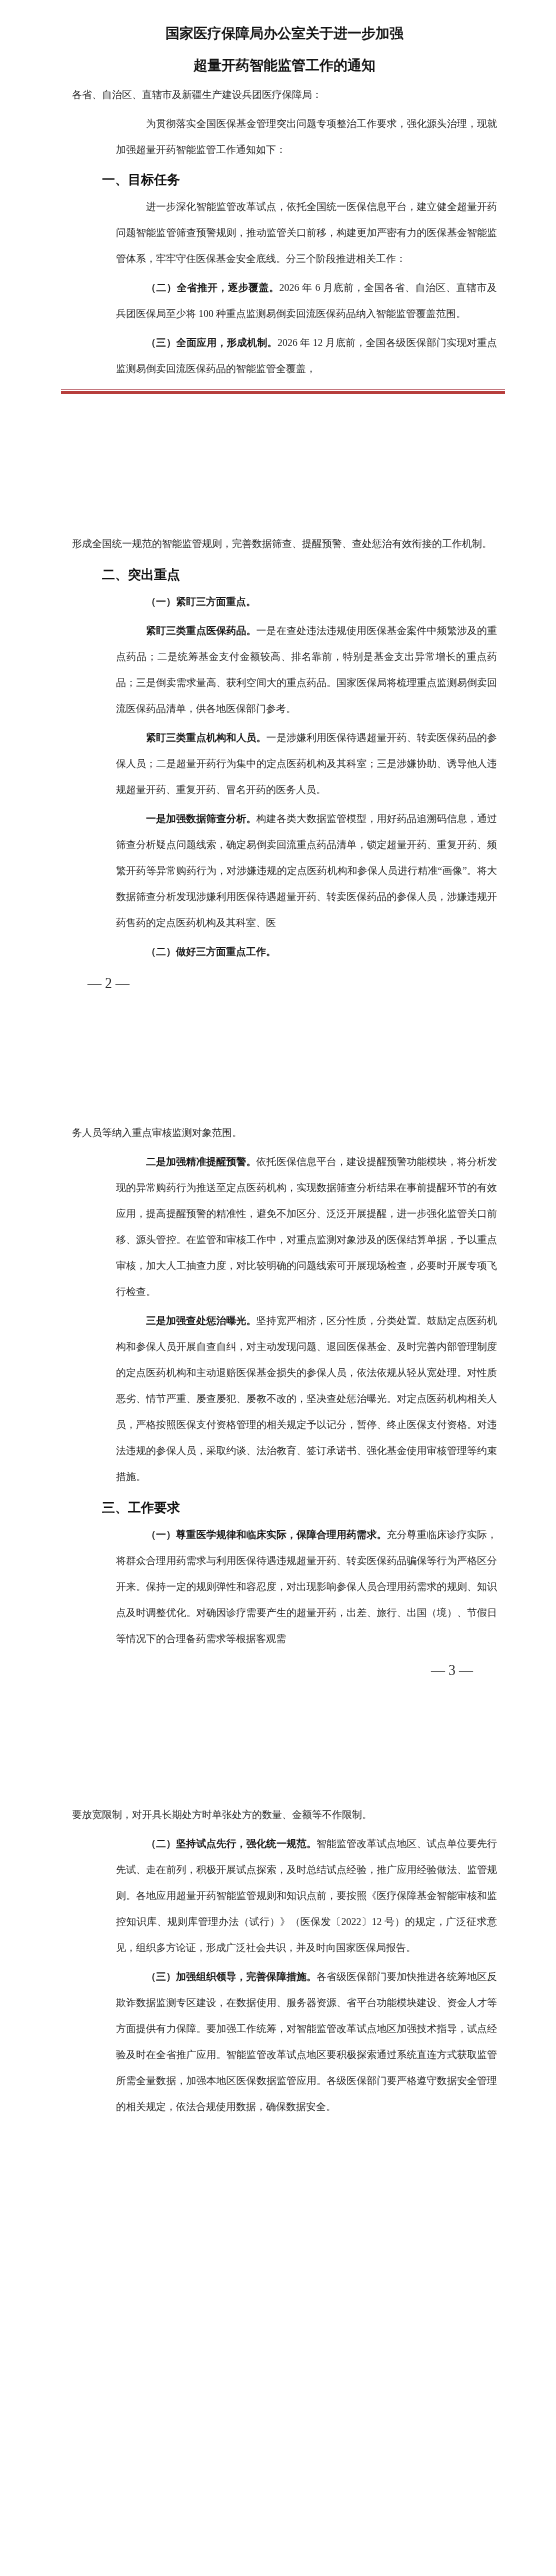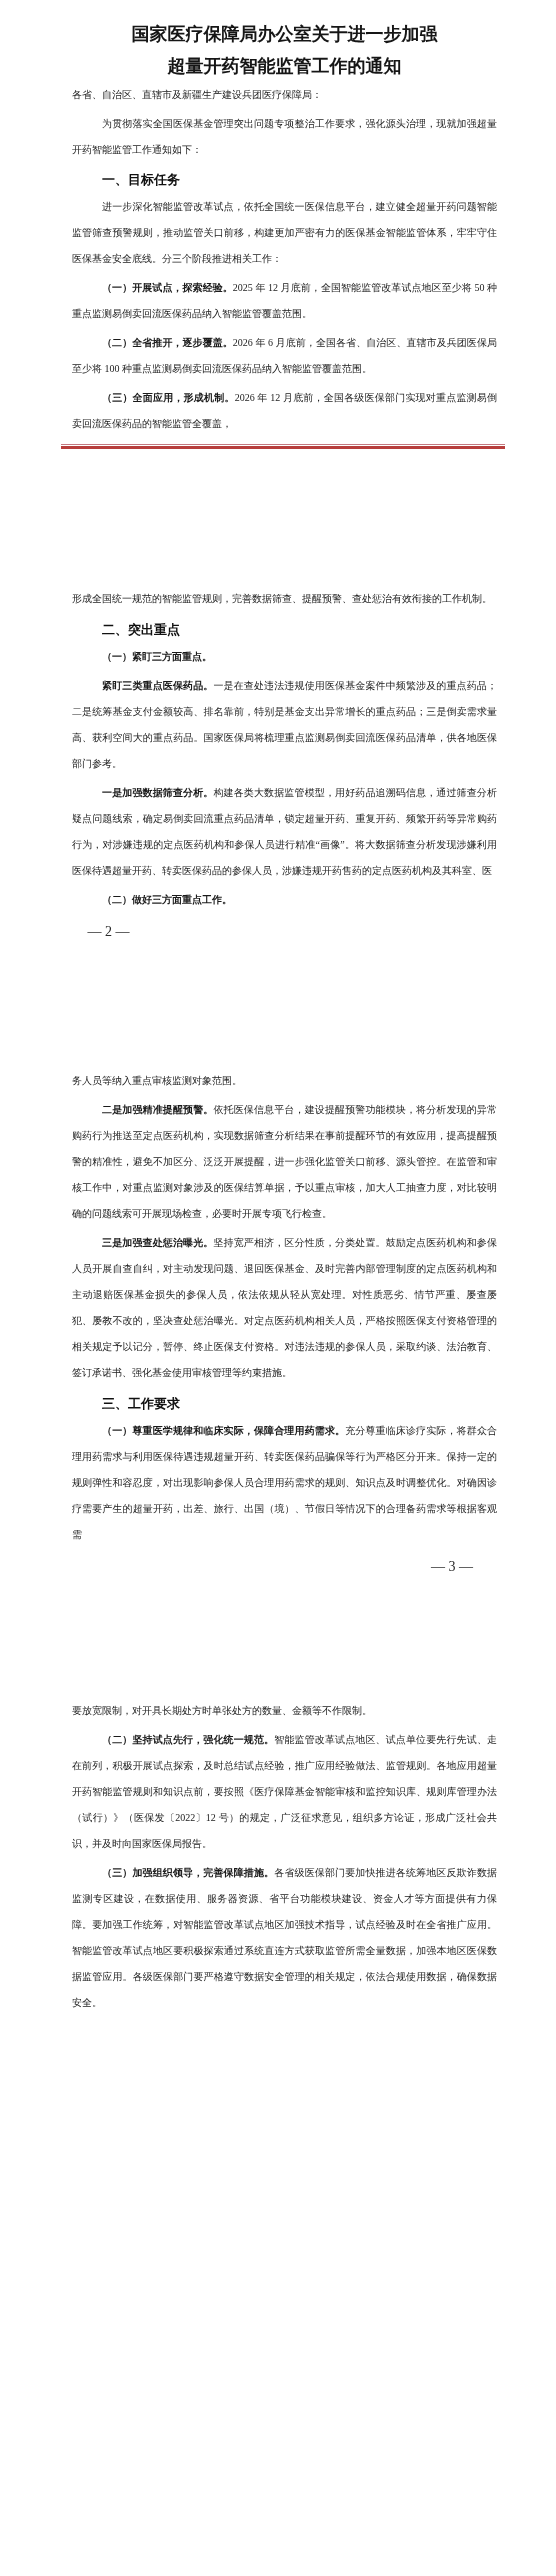--- a/index.html
+++ b/index.html
@@ -9,39 +9,39 @@
     background: #ffffff;
     overflow: hidden;
     color: #1f1f1f;
     font-family: "Liberation Serif", "DejaVu Serif", serif;
   }
   .sheet { width: 556px; }
   .page { padding-left: 72px; padding-right: 59px; }
 
   .doc-title {
     margin: 17.5px 0 0 0;
-    font-size: 18px;
+    font-size: 14px;
     line-height: 32px;
     font-weight: 700;
     text-align: center;
     color: #161616;
   }
 
   .salutation { margin-top: 31px; }
 
   p.para {
     margin: 0;
     font-size: 10px;
     line-height: 26px;
     text-align: justify;
     word-break: break-all;
     color: #222222;
   }
   p.para + p.para { margin-top: 3.1px; }
-  p.para.indent { text-indent: 30px; }
+  p.para.indent { text-indent: 30px; margin-left: 44px; }
   p.para.no-indent { text-indent: 0; }
   .lead { font-weight: 700; color: #1a1a1a; }
 
   .sec-heading {
     margin: 5.2px 0 3.1px 0;
     font-size: 13px;
     line-height: 23px;
     font-weight: 700;
     text-indent: 30px;
     font-family: "Liberation Sans", "DejaVu Sans", sans-serif;
@@ -79,21 +79,20 @@
     </h1>
 
     <p class="para no-indent salutation">各省、自治区、直辖市及新疆生产建设兵团医疗保障局：</p>
 
     <p class="para indent">为贯彻落实全国医保基金管理突出问题专项整治工作要求，强化源头治理，现就加强超量开药智能监管工作通知如下：</p>
 
     <h2 class="sec-heading">一、目标任务</h2>
 
     <p class="para indent">进一步深化智能监管改革试点，依托全国统一医保信息平台，建立健全超量开药问题智能监管筛查预警规则，推动监管关口前移，构建更加严密有力的医保基金智能监管体系，牢牢守住医保基金安全底线。分三个阶段推进相关工作：</p>
 
-    <p class="para indent"><span class="lead">（一）开展试点，探索经验。</span><span>2025 年 12 月底前，全国智能监管改革试点地区至少将 50 种重点监测易倒卖回流医保药品纳入智能监管覆盖范围。</span></p>
 
     <p class="para indent"><span class="lead">（二）全省推开，逐步覆盖。</span><span>2026 年 6 月底前，全国各省、自治区、直辖市及兵团医保局至少将 100 种重点监测易倒卖回流医保药品纳入智能监管覆盖范围。</span></p>
 
     <p class="para indent"><span class="lead">（三）全面应用，形成机制。</span><span>2026 年 12 月底前，全国各级医保部门实现对重点监测易倒卖回流医保药品的智能监管全覆盖，</span></p>
 
     <div class="red-rule">
       <div class="thin"></div>
       <div class="gap"></div>
       <div class="thick"></div>
     </div>
@@ -102,20 +101,21 @@
   <section class="page page2">
     <p class="para no-indent">形成全国统一规范的智能监管规则，完善数据筛查、提醒预警、查处惩治有效衔接的工作机制。</p>
 
     <h2 class="sec-heading">二、突出重点</h2>
 
     <p class="para indent"><span class="lead">（一）紧盯三方面重点。</span></p>
 
     <p class="para indent"><span class="lead">紧盯三类重点医保药品。</span><span>一是在查处违法违规使用医保基金案件中频繁涉及的重点药品；二是统筹基金支付金额较高、排名靠前，特别是基金支出异常增长的重点药品；三是倒卖需求量高、获利空间大的重点药品。国家医保局将梳理重点监测易倒卖回流医保药品清单，供各地医保部门参考。</span></p>
 
 
+    <p class="para indent"><span class="lead">紧盯三类重点机构和人员。</span><span>一是涉嫌利用医保待遇超量开药、转卖医保药品的参保人员；二是超量开药行为集中的定点医药机构及其科室；三是涉嫌协助、诱导他人违规超量开药、重复开药、冒名开药的医务人员。</span></p>
 
     <p class="para indent"><span class="lead">一是加强数据筛查分析。</span><span>构建各类大数据监管模型，用好药品追溯码信息，通过筛查分析疑点问题线索，确定易倒卖回流重点药品清单，锁定超量开药、重复开药、频繁开药等异常购药行为，对涉嫌违规的定点医药机构和参保人员进行精准“画像”。将大数据筛查分析发现涉嫌利用医保待遇超量开药、转卖医保药品的参保人员，涉嫌违规开药售药的定点医药机构及其科室、医</span></p>
 
     <p class="para indent"><span class="lead">（二）做好三方面重点工作。</span></p>
 
     <div class="pagenum pn-left">— 2 —</div>
   </section>
 
   <section class="page page3">
     <p class="para no-indent">务人员等纳入重点审核监测对象范围。</p>

